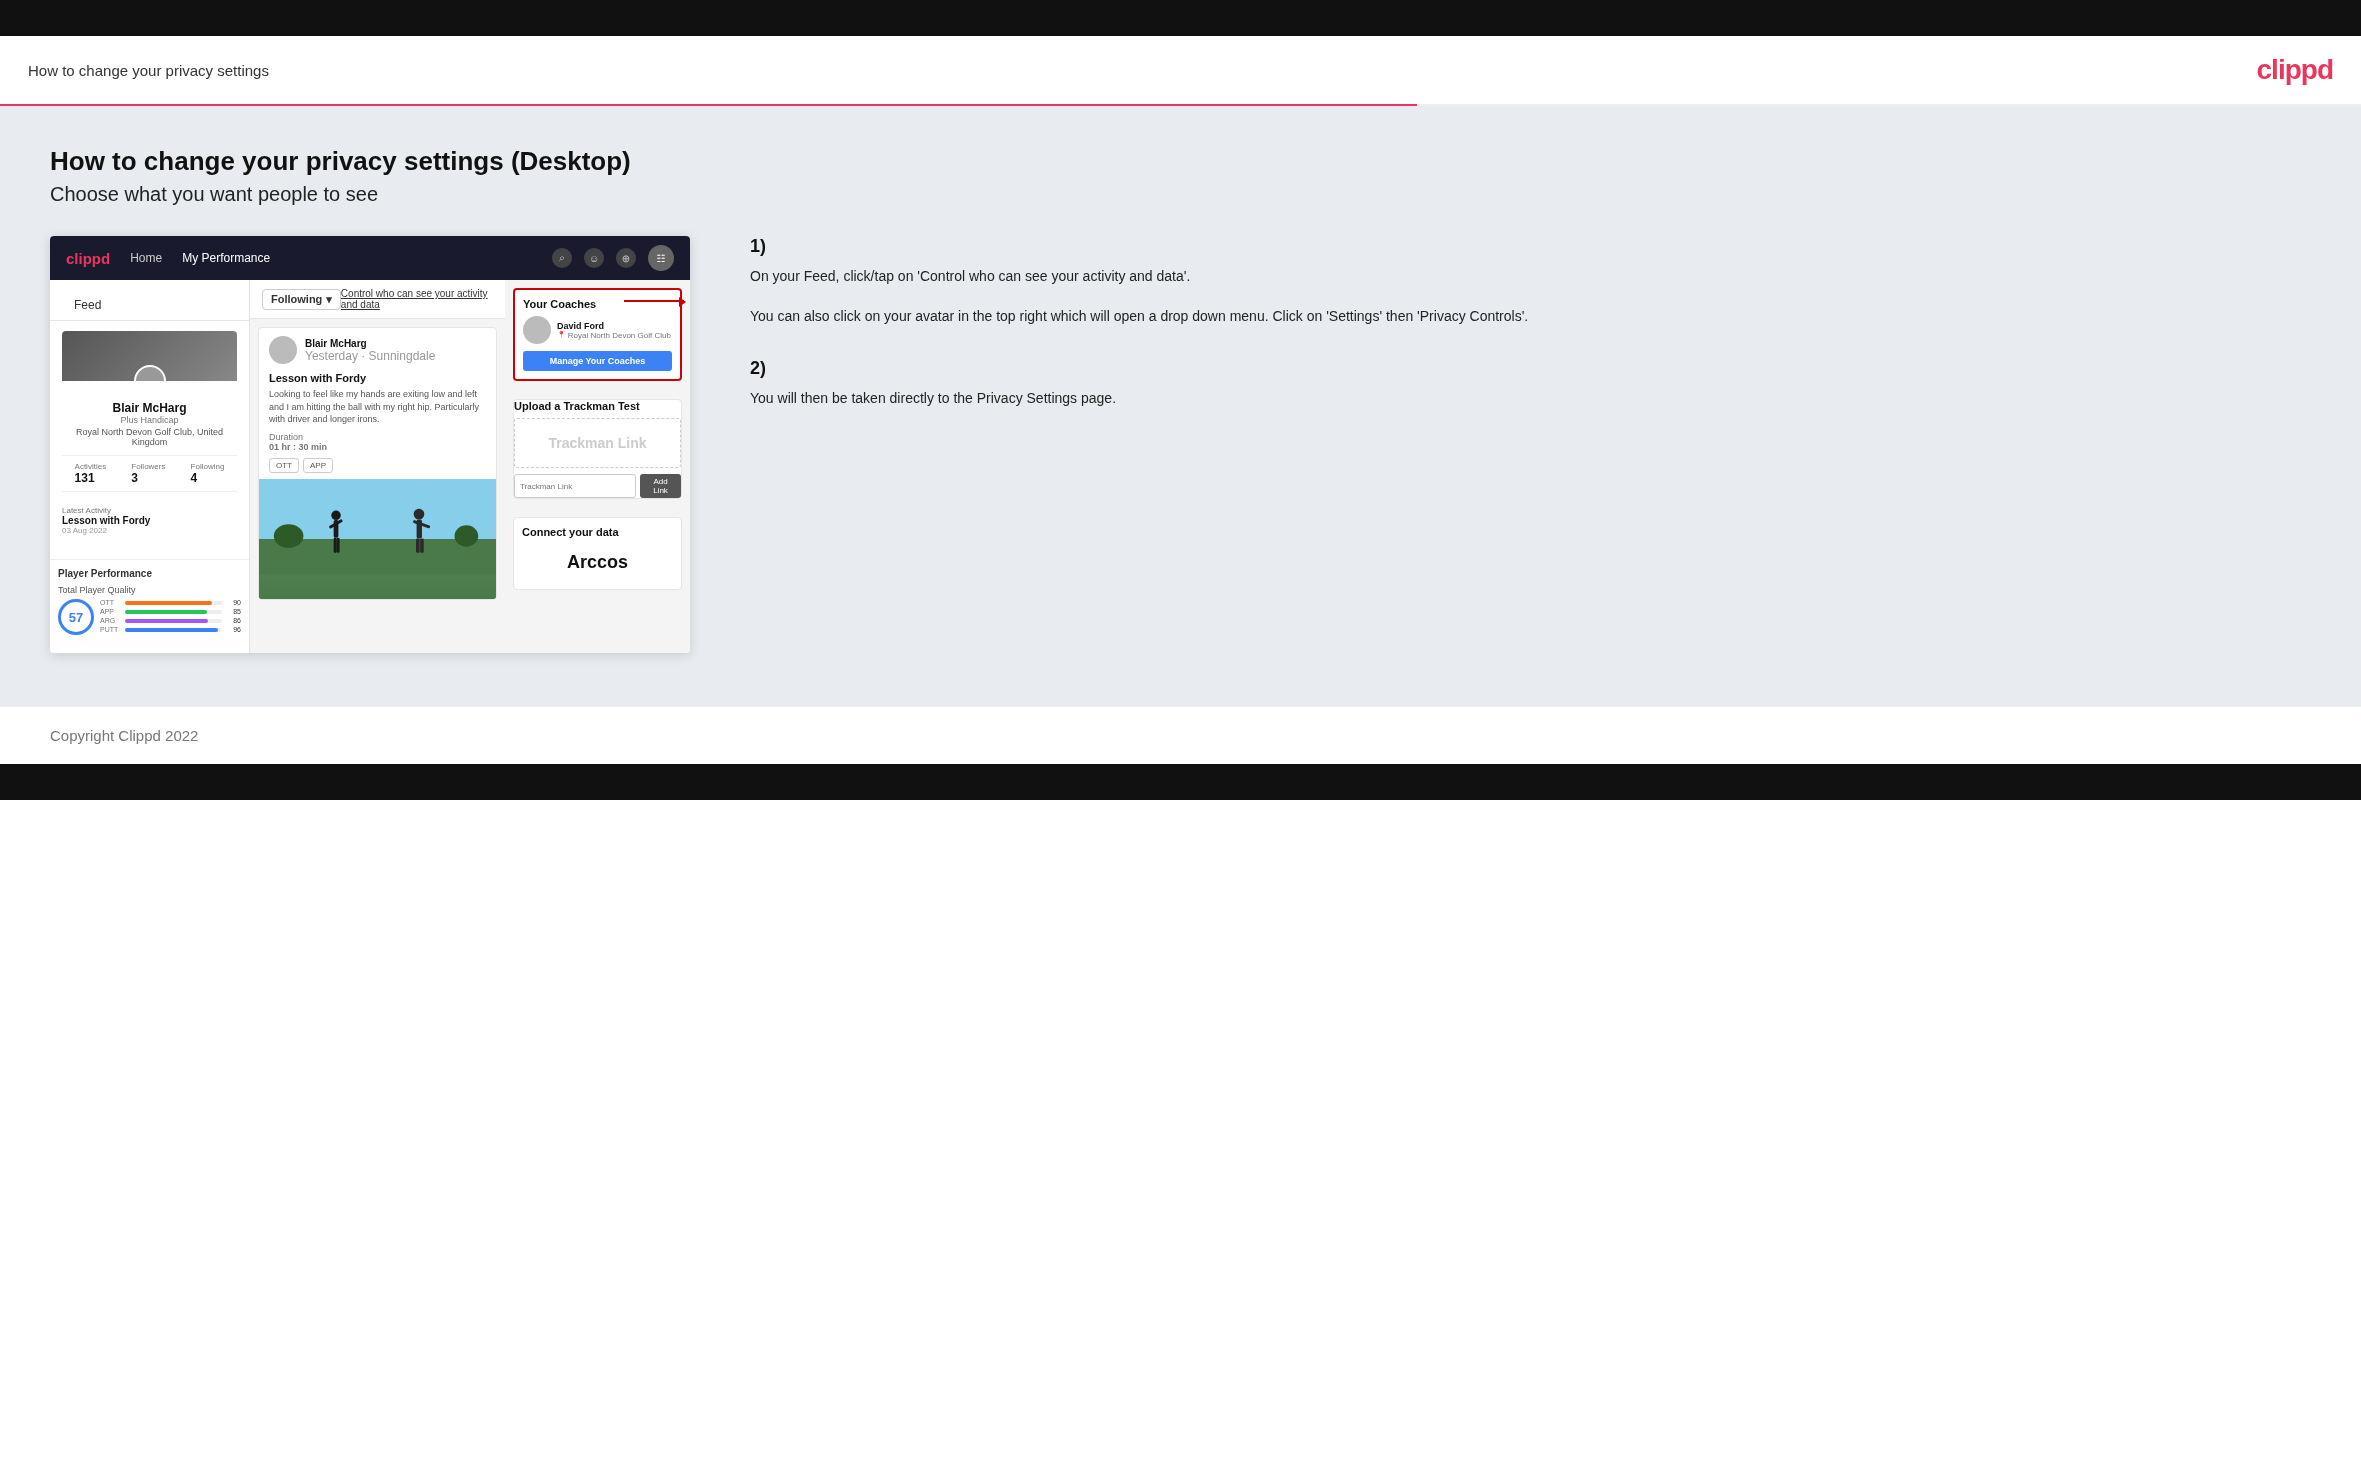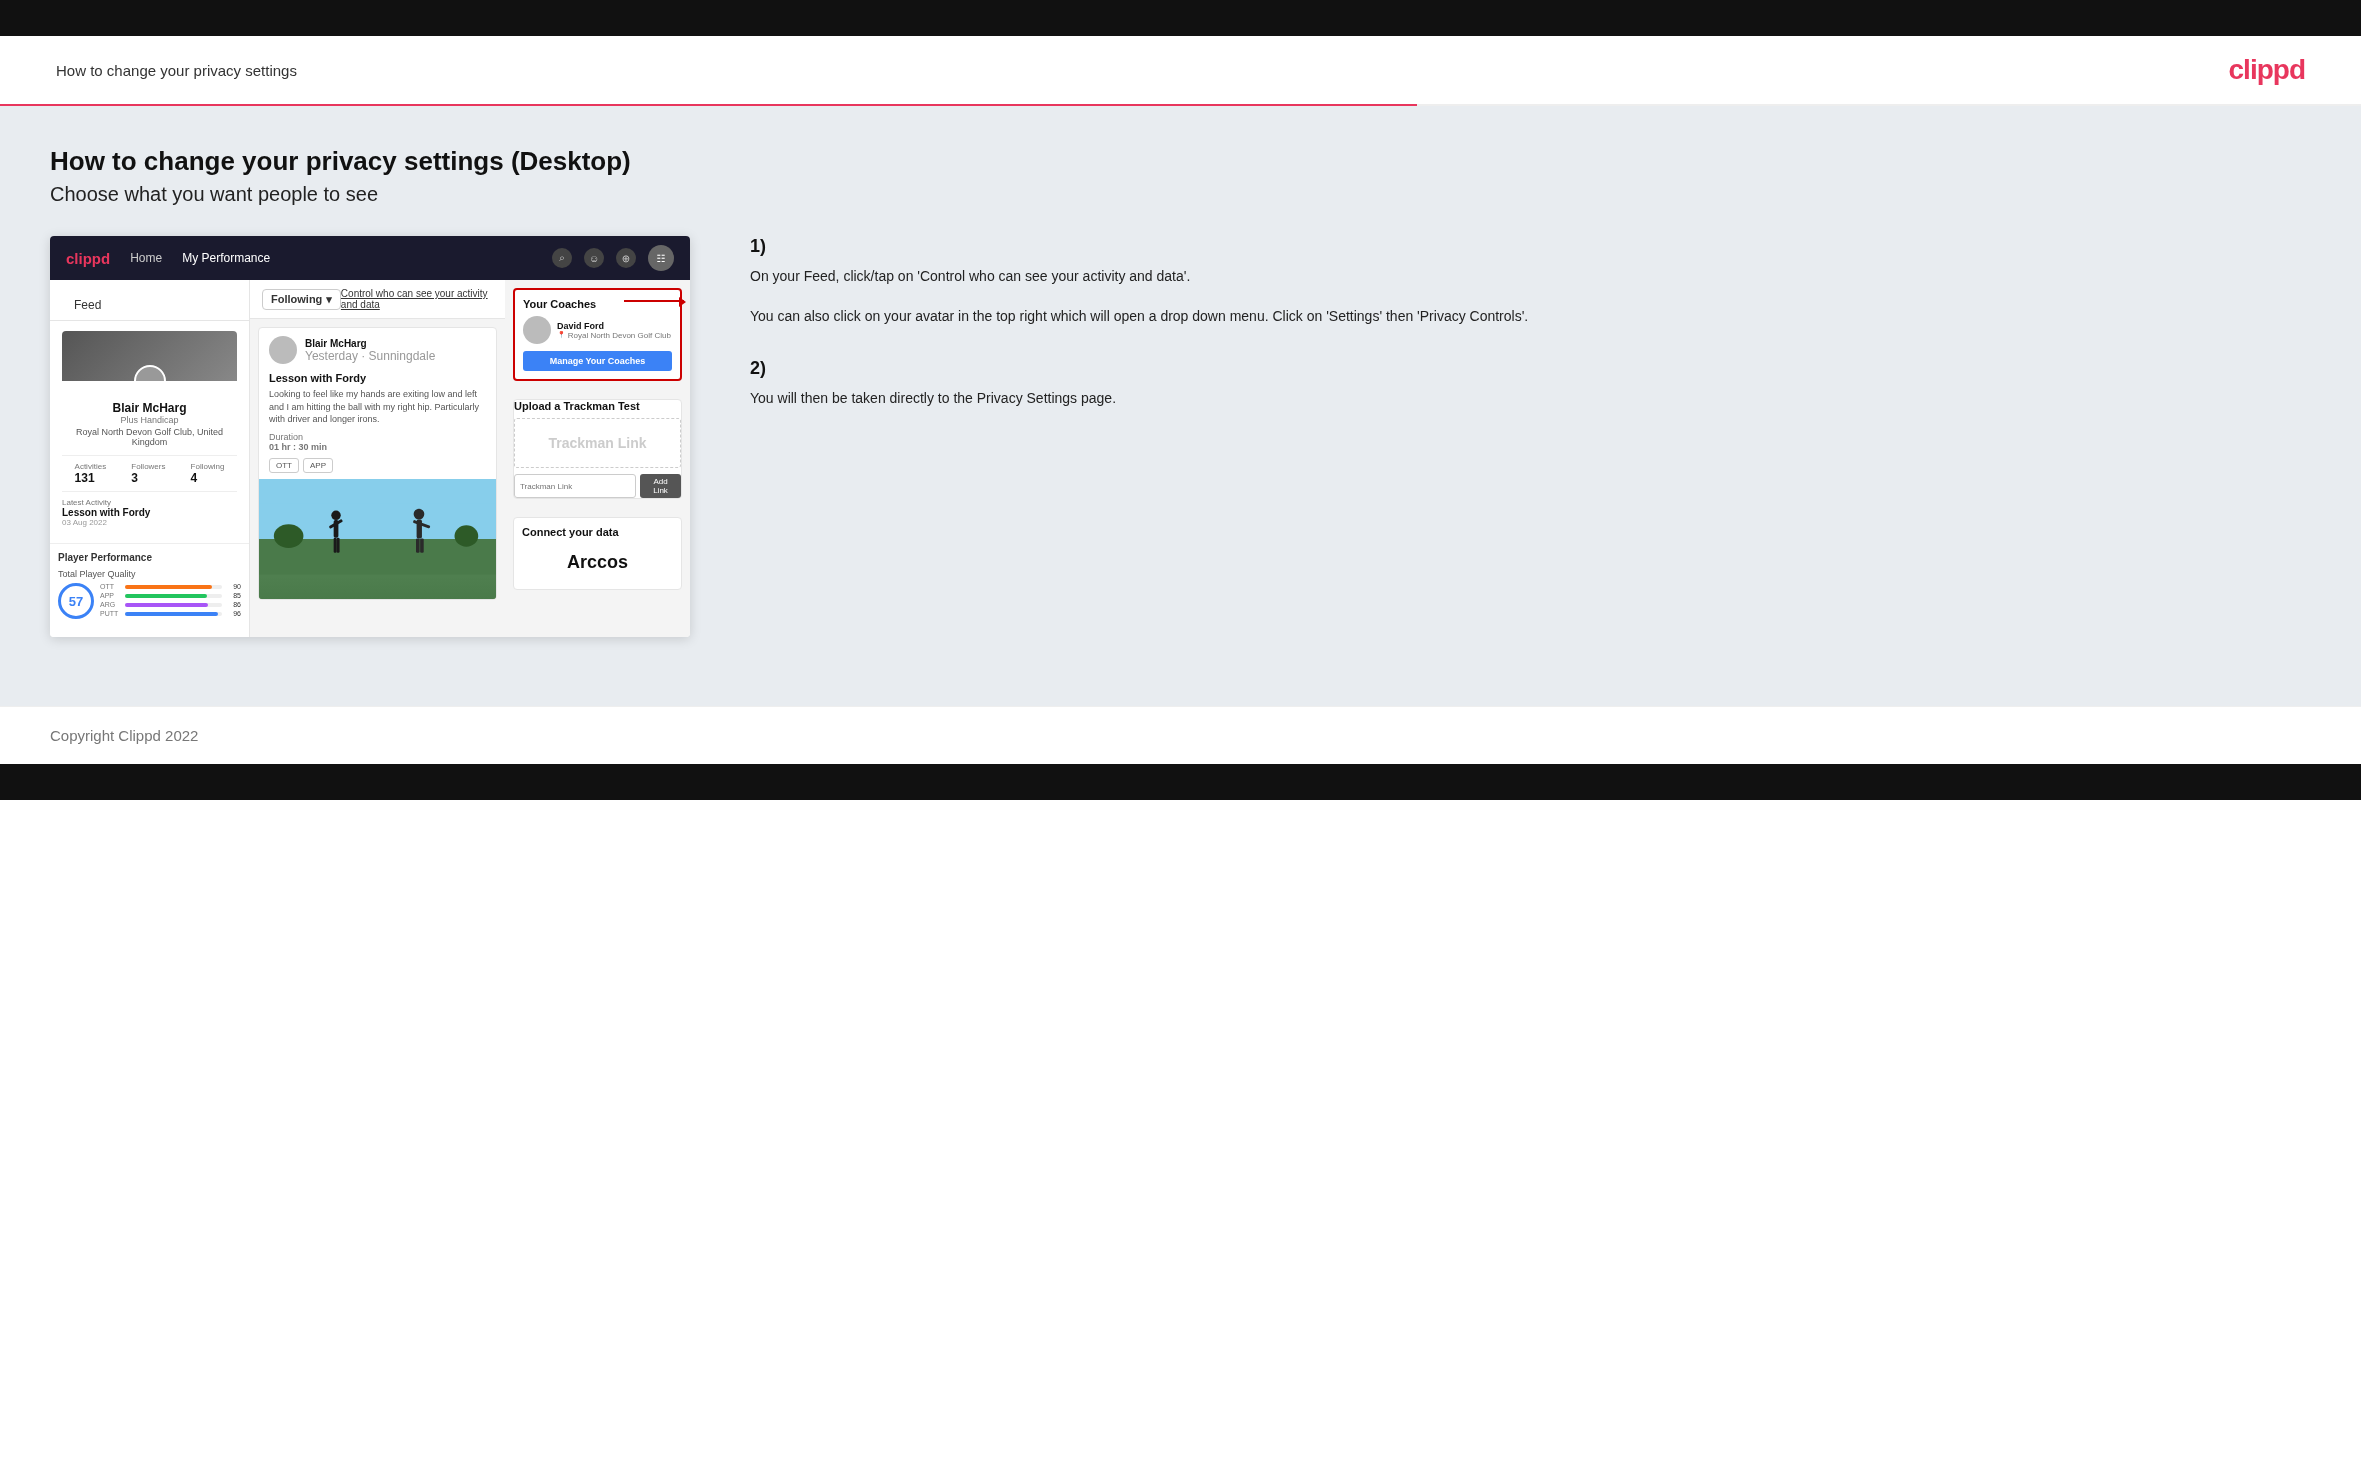--- a/index.html
+++ b/index.html
@@ -9,21 +9,21 @@
     .top-bar {
       background: #111;
       height: 36px;
     }
 
     
     .header {
       display: flex;
       align-items: center;
       justify-content: space-between;
-      padding: 18px 56px;
+      padding: 18px 28px;
       background: #fff;
     }
     .header-title {
       font-size: 15px;
       color: #333;
     }
     .logo {
       font-size: 28px;
       font-weight: 800;
       color: #e8365d;
@@ -187,21 +187,21 @@
       display: flex;
       justify-content: space-around;
       margin-top: 8px;
       padding: 6px 0;
       border-top: 1px solid #eee;
     }
     .stat-item { text-align: left; }
     .stat-label { font-size: 8px; color: #777; }
     .stat-value { font-size: 12px; font-weight: 700; color: #111; }
     .latest-activity {
-      padding: 6px 0;
+      padding: 14px 0;
       border-top: 1px solid #eee;
       font-size: 9px;
       color: #555;
     }
     .latest-title { font-size: 10px; font-weight: 600; color: #111; }
     .latest-date { font-size: 8px; color: #999; }
 
     .player-perf {
       padding: 8px;
       border-top: 1px solid #eee;

